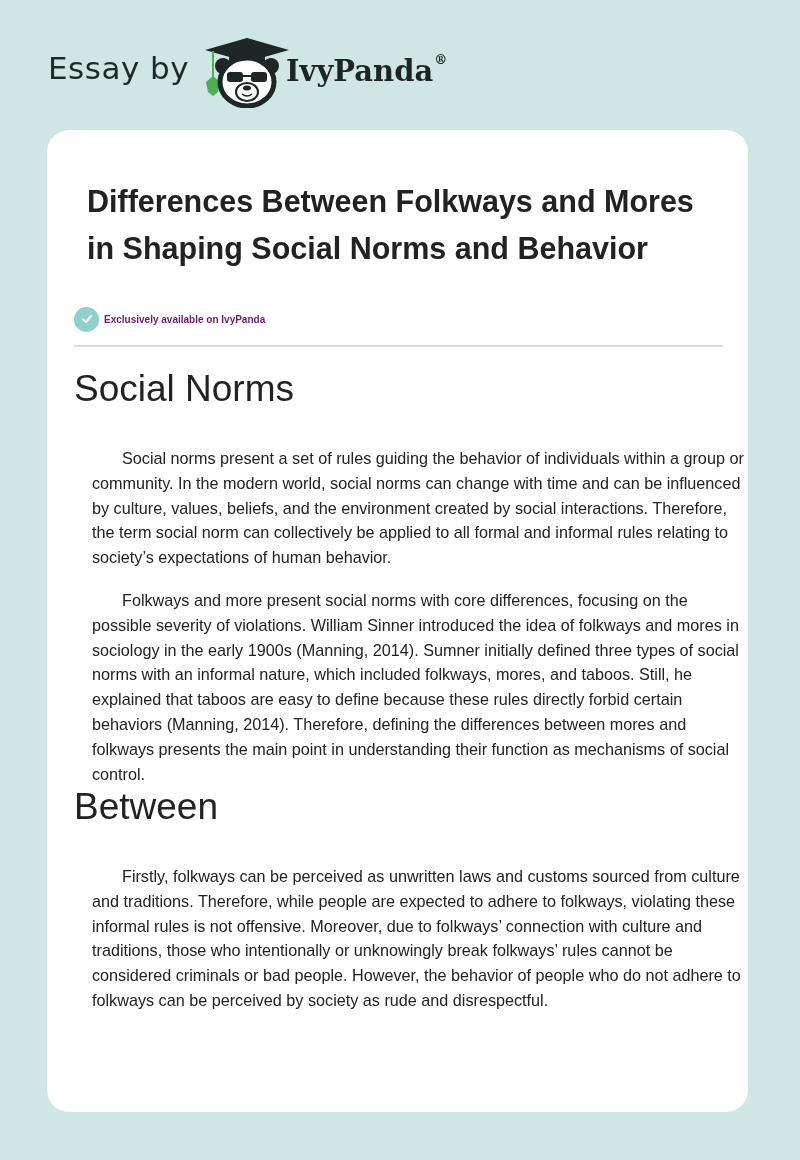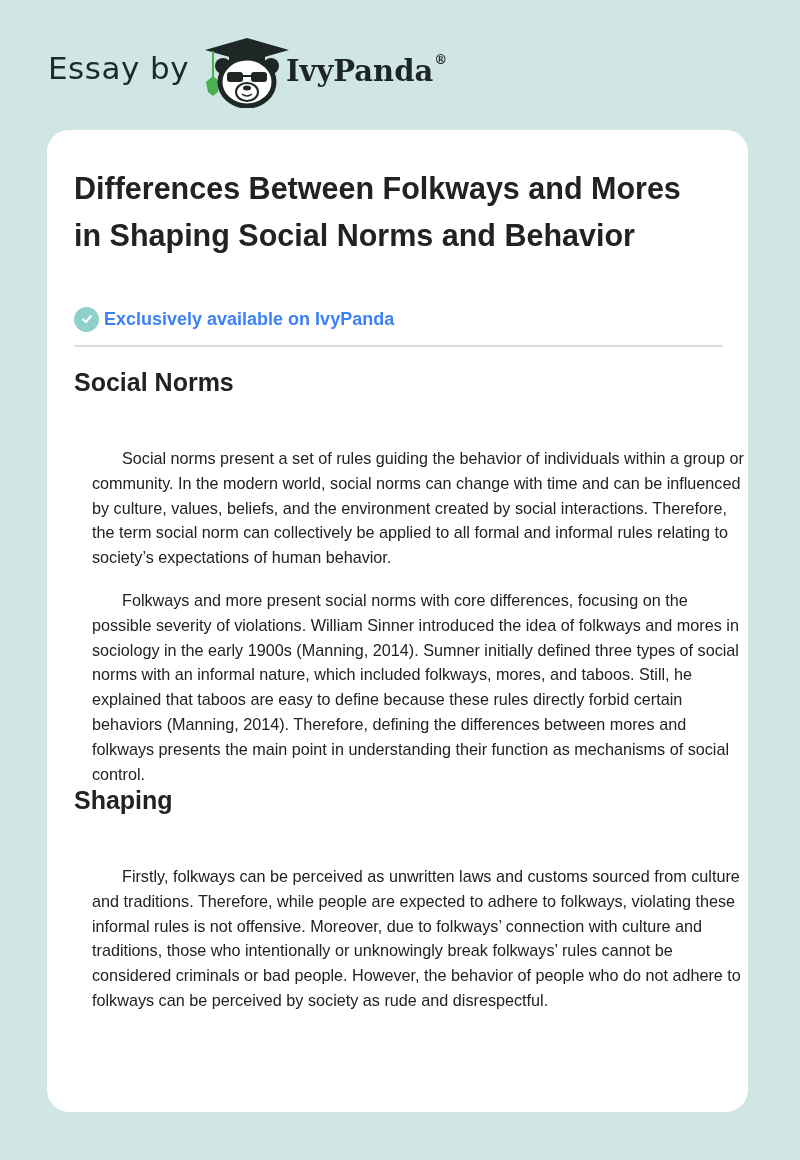--- a/index.html
+++ b/index.html
@@ -28,39 +28,39 @@
     font-size: 29px; color: #1d2424;
   }
   .brand-name sup { font-size: 13px; vertical-align: top; position: relative; top: -2px; margin-left: 1px; }
   .card {
     position: absolute; left: 47px; top: 130px; width: 701px; height: 982px;
     background: #ffffff; border-radius: 22px;
   }
   .title {
     position: absolute; left: 27px; top: 35px; width: 620px;
     font-size: 30.5px; font-weight: bold; line-height: 47px; color: #222;
-    margin: 0;
+    margin: 13px;
   }
   .badge {
     position: absolute; left: 27px; top: 176px; height: 26px;
     display: flex; align-items: center;
   }
   .badge-icon {
     width: 25px; height: 25px; border-radius: 50%; background: #8fd0cc;
     display: flex; align-items: center; justify-content: center;
   }
   .badge-text {
-    margin-left: 5px; font-size: 18px; font-weight: bold; color: #3b82f6;
+    margin-left: 5px; font-size: 10px; font-weight: bold; color: #701a75;
   }
   .divider {
     position: absolute; left: 27px; top: 215px; width: 649px; height: 2px; background: #dcdcdc;
   }
   .h2 {
     position: absolute; left: 27px; margin: 0;
-    font-size: 25px; font-weight: bold; color: #222;
+    font-size: 37px; font-weight: normal; color: #222;
   }
   .para {
     position: absolute; left: 27px; width: 655px; margin: 18px;
     font-size: 16.2px; line-height: 24.8px; color: #222;
     text-indent: 30px;
   }
 </style>
 </head>
 <body>
 
@@ -103,15 +103,15 @@
     </span>
     <span class="badge-text">Exclusively available on IvyPanda</span>
   </div>
 
   <div class="divider"></div>
 
   <h2 class="h2" style="top:238px">Social Norms</h2>
   <p class="para" style="top:298px">Social norms present a set of rules guiding the behavior of individuals within a group or community. In the modern world, social norms can change with time and can be influenced by culture, values, beliefs, and the environment created by social interactions. Therefore, the term social norm can collectively be applied to all formal and informal rules relating to society’s expectations of human behavior.</p>
   <p class="para" style="top:440px">Folkways and more present social norms with core differences, focusing on the possible severity of violations. William Sinner introduced the idea of folkways and mores in sociology in the early 1900s (Manning, 2014). Sumner initially defined three types of social norms with an informal nature, which included folkways, mores, and taboos. Still, he explained that taboos are easy to define because these rules directly forbid certain behaviors (Manning, 2014). Therefore, defining the differences between mores and folkways presents the main point in understanding their function as mechanisms of social control.</p>
 
-  <h2 class="h2" style="top:656px">Shaping</h2>
+  <h2 class="h2" style="top:656px">Between</h2>
   <p class="para" style="top:716px">Firstly, folkways can be perceived as unwritten laws and customs sourced from culture and traditions. Therefore, while people are expected to adhere to folkways, violating these informal rules is not offensive. Moreover, due to folkways’ connection with culture and traditions, those who intentionally or unknowingly break folkways’ rules cannot be considered criminals or bad people. However, the behavior of people who do not adhere to folkways can be perceived by society as rude and disrespectful.</p>
 </div>
 
 </body></html>

